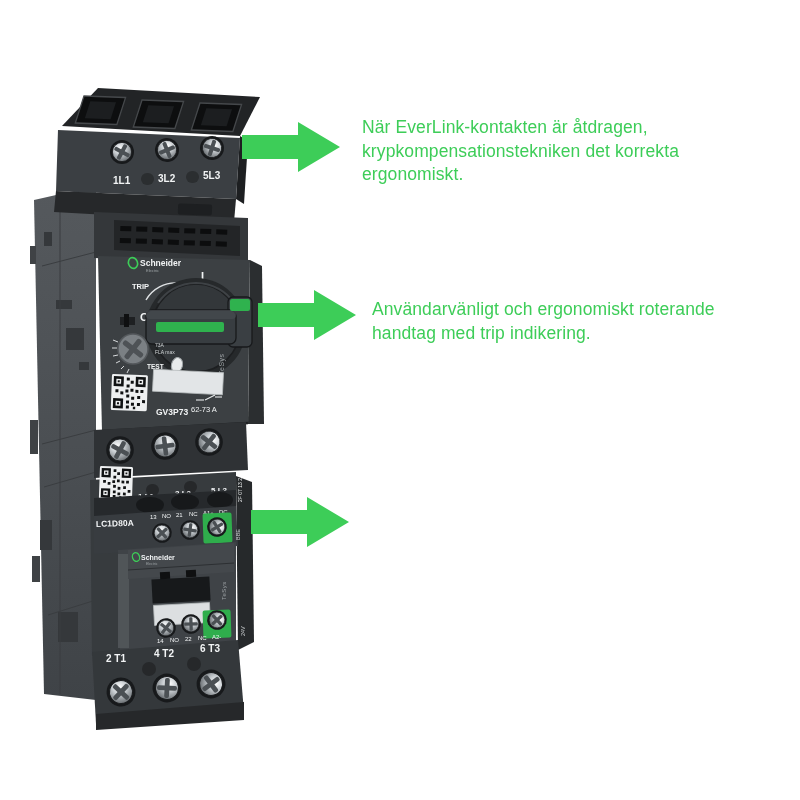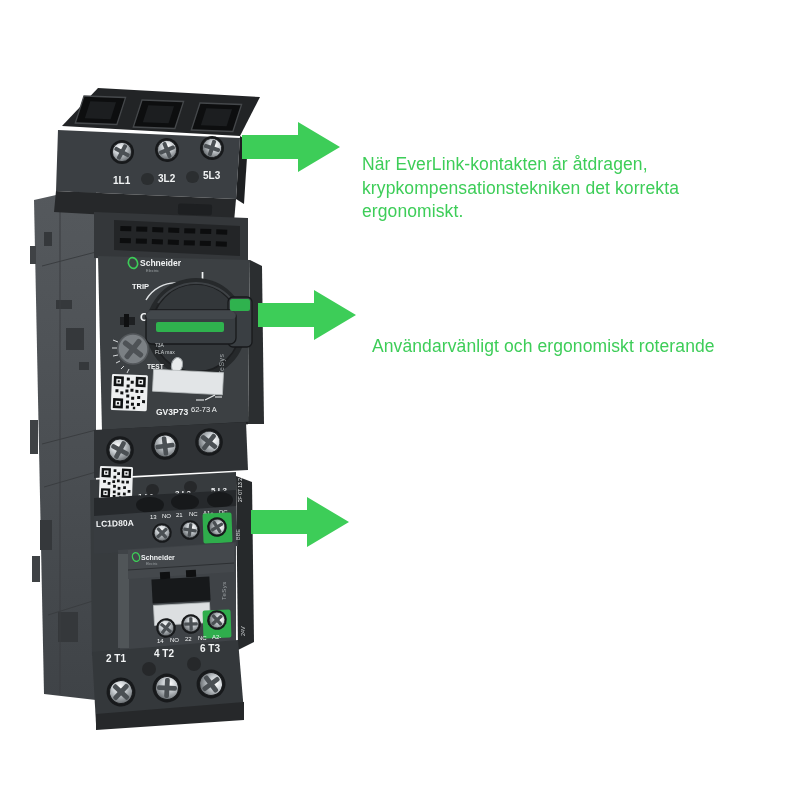--- a/index.html
+++ b/index.html
@@ -9,21 +9,21 @@
   }
   .stage{position:absolute;inset:0;}
   .device-svg{position:absolute;left:20px;top:78px;width:330px;height:660px;}
   .arrow-svg{position:absolute;width:98px;height:50px;}
   .arrow-svg polygon{fill:#3dcd58;}
   #arrow1{left:242px;top:122px;}
   #arrow2{left:258px;top:290px;}
   #arrow3{left:251px;top:497px;}
   .annot{
     position:absolute;color:#3dcd58;font-size:17.5px;line-height:23.5px;
-    white-space:nowrap;letter-spacing:0.1px;margin-top:37px;
+    white-space:nowrap;letter-spacing:0.1px;
   }
   #annot1{left:362px;top:116px;}
   #annot2{left:372px;top:298px;}
   #annot3{left:366px;top:502px;}
   
   text{font-family:"Liberation Sans",sans-serif;fill:#f2f4f5;}
   .b{font-weight:bold;}
   .dim{fill:#9ba0a3;}
   .tiny{fill:#cfd3d5;}
 </style>
@@ -335,15 +335,16 @@
     <polygon points="0,13 56,13 56,0 98,25 56,50 56,37 0,37"></polygon>
   </svg>
 
   <div id="annot1" class="annot">
     <div>När EverLink-kontakten är åtdragen,</div>
     <div>krypkompensationstekniken det korrekta</div>
     <div>ergonomiskt.</div>
   </div>
   <div id="annot2" class="annot">
     <div>Användarvänligt och ergonomiskt roterande</div>
+    <div>handtag med trip indikering.</div>
   </div>
 
 </div>
 
 </body></html>

